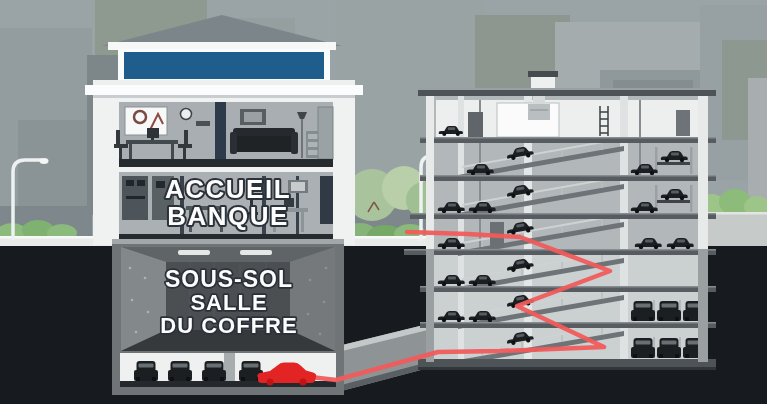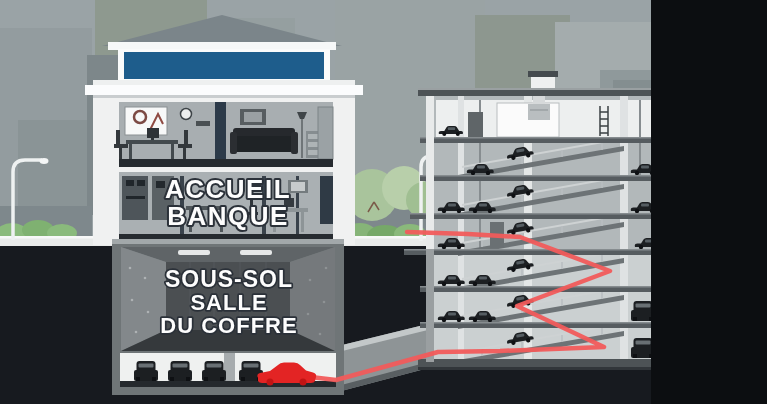--- a/index.html
+++ b/index.html
@@ -1,16 +1,16 @@
 <!DOCTYPE html>
 <html><head>
 <meta charset="utf-8">
 <style>
   html,body{margin:0;padding:0;background:#0c0e11;}
-  .stage{position:relative;width:651px;height:404px;overflow:hidden;
+  .stage{position:relative;width:767px;height:404px;overflow:hidden;
          font-family:"Liberation Sans",sans-serif;}
   svg{display:block;}
   .label-big{font-family:"Liberation Sans",sans-serif;font-weight:bold;
              font-size:26px;letter-spacing:1.5px;text-anchor:middle;
              paint-order:stroke;stroke:#2b3139;stroke-width:4px;stroke-linejoin:round;}
   .label-mid{font-family:"Liberation Sans",sans-serif;font-weight:bold;
              font-size:22px;letter-spacing:1px;text-anchor:middle;
              paint-order:stroke;stroke:#2b3139;stroke-width:3.5px;stroke-linejoin:round;}
 </style>
 </head>

